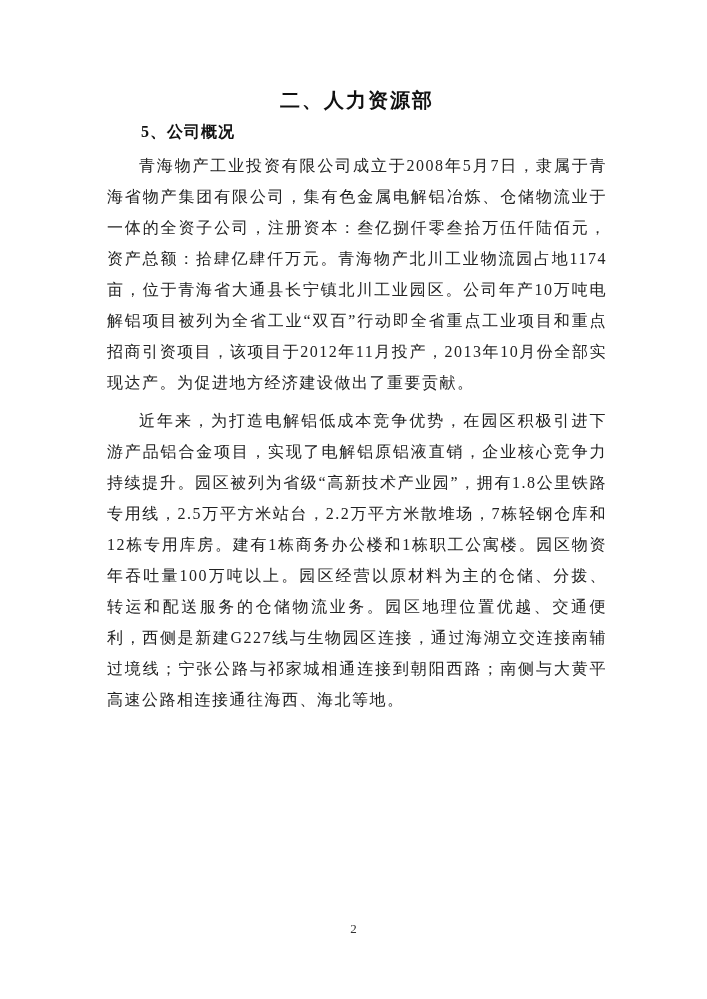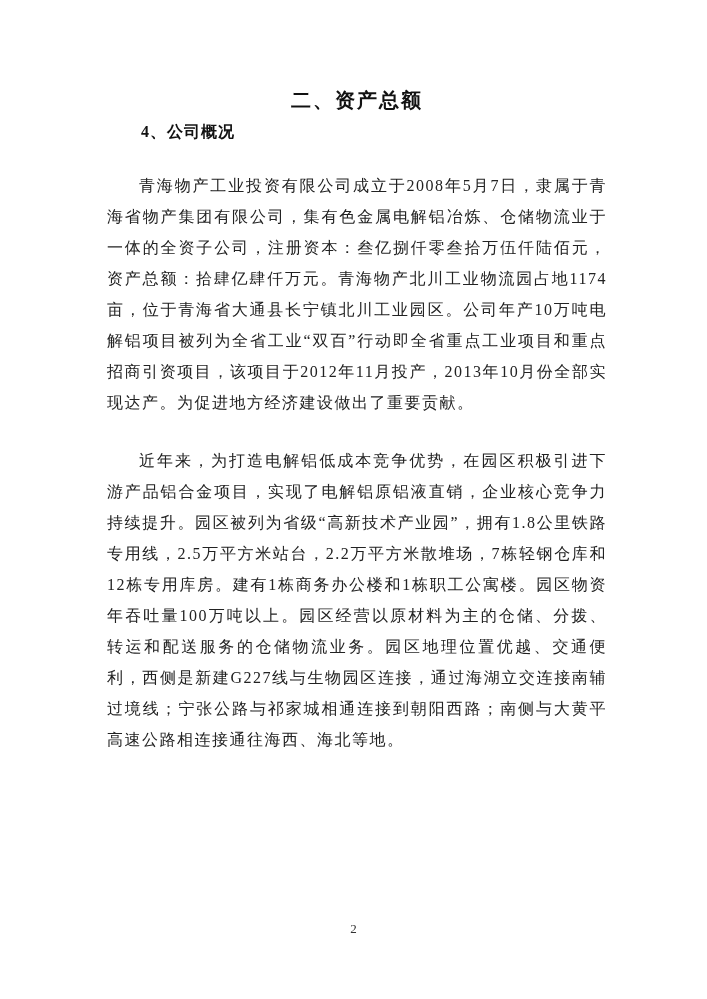--- a/index.html
+++ b/index.html
@@ -38,39 +38,39 @@
     text-indent: 34px;
     letter-spacing: 1px;
   }
   .doc-paragraph {
     font-size: 16px;
     line-height: 31px;
     letter-spacing: 1.5px;
     text-align: justify;
     text-justify: inter-character;
     text-indent: 2em;
-    margin: 27px 0 0 0;
+    margin: 7px 0 0 0;
     color: #222222;
   }
   .page-number {
     position: absolute;
     left: 0;
     right: 0;
     top: 920px;
     text-align: center;
     font-size: 13px;
     line-height: 18px;
     color: #333333;
     font-family: "Liberation Serif", "DejaVu Serif", serif;
   }
 </style>
 </head>
 <body>
 
 <div class="page">
   <div class="content">
-    <h1 class="doc-title">二、资产总额</h1>
-    <h2 class="doc-subheading">4、公司概况</h2>
+    <h1 class="doc-title">二、人力资源部</h1>
+    <h2 class="doc-subheading">5、公司概况</h2>
     <p class="doc-paragraph">青海物产工业投资有限公司成立于2008年5月7日，隶属于青海省物产集团有限公司，集有色金属电解铝冶炼、仓储物流业于一体的全资子公司，注册资本：叁亿捌仟零叁拾万伍仟陆佰元，资产总额：拾肆亿肆仟万元。青海物产北川工业物流园占地1174亩，位于青海省大通县长宁镇北川工业园区。公司年产10万吨电解铝项目被列为全省工业“双百”行动即全省重点工业项目和重点招商引资项目，该项目于2012年11月投产，2013年10月份全部实现达产。为促进地方经济建设做出了重要贡献。</p>
     <p class="doc-paragraph">近年来，为打造电解铝低成本竞争优势，在园区积极引进下游产品铝合金项目，实现了电解铝原铝液直销，企业核心竞争力持续提升。园区被列为省级“高新技术产业园”，拥有1.8公里铁路专用线，2.5万平方米站台，2.2万平方米散堆场，7栋轻钢仓库和12栋专用库房。建有1栋商务办公楼和1栋职工公寓楼。园区物资年吞吐量100万吨以上。园区经营以原材料为主的仓储、分拨、转运和配送服务的仓储物流业务。园区地理位置优越、交通便利，西侧是新建G227线与生物园区连接，通过海湖立交连接南辅过境线；宁张公路与祁家城相通连接到朝阳西路；南侧与大黄平高速公路相连接通往海西、海北等地。</p>
   </div>
   <div class="page-number">2</div>
 </div>
 
 </body></html>

